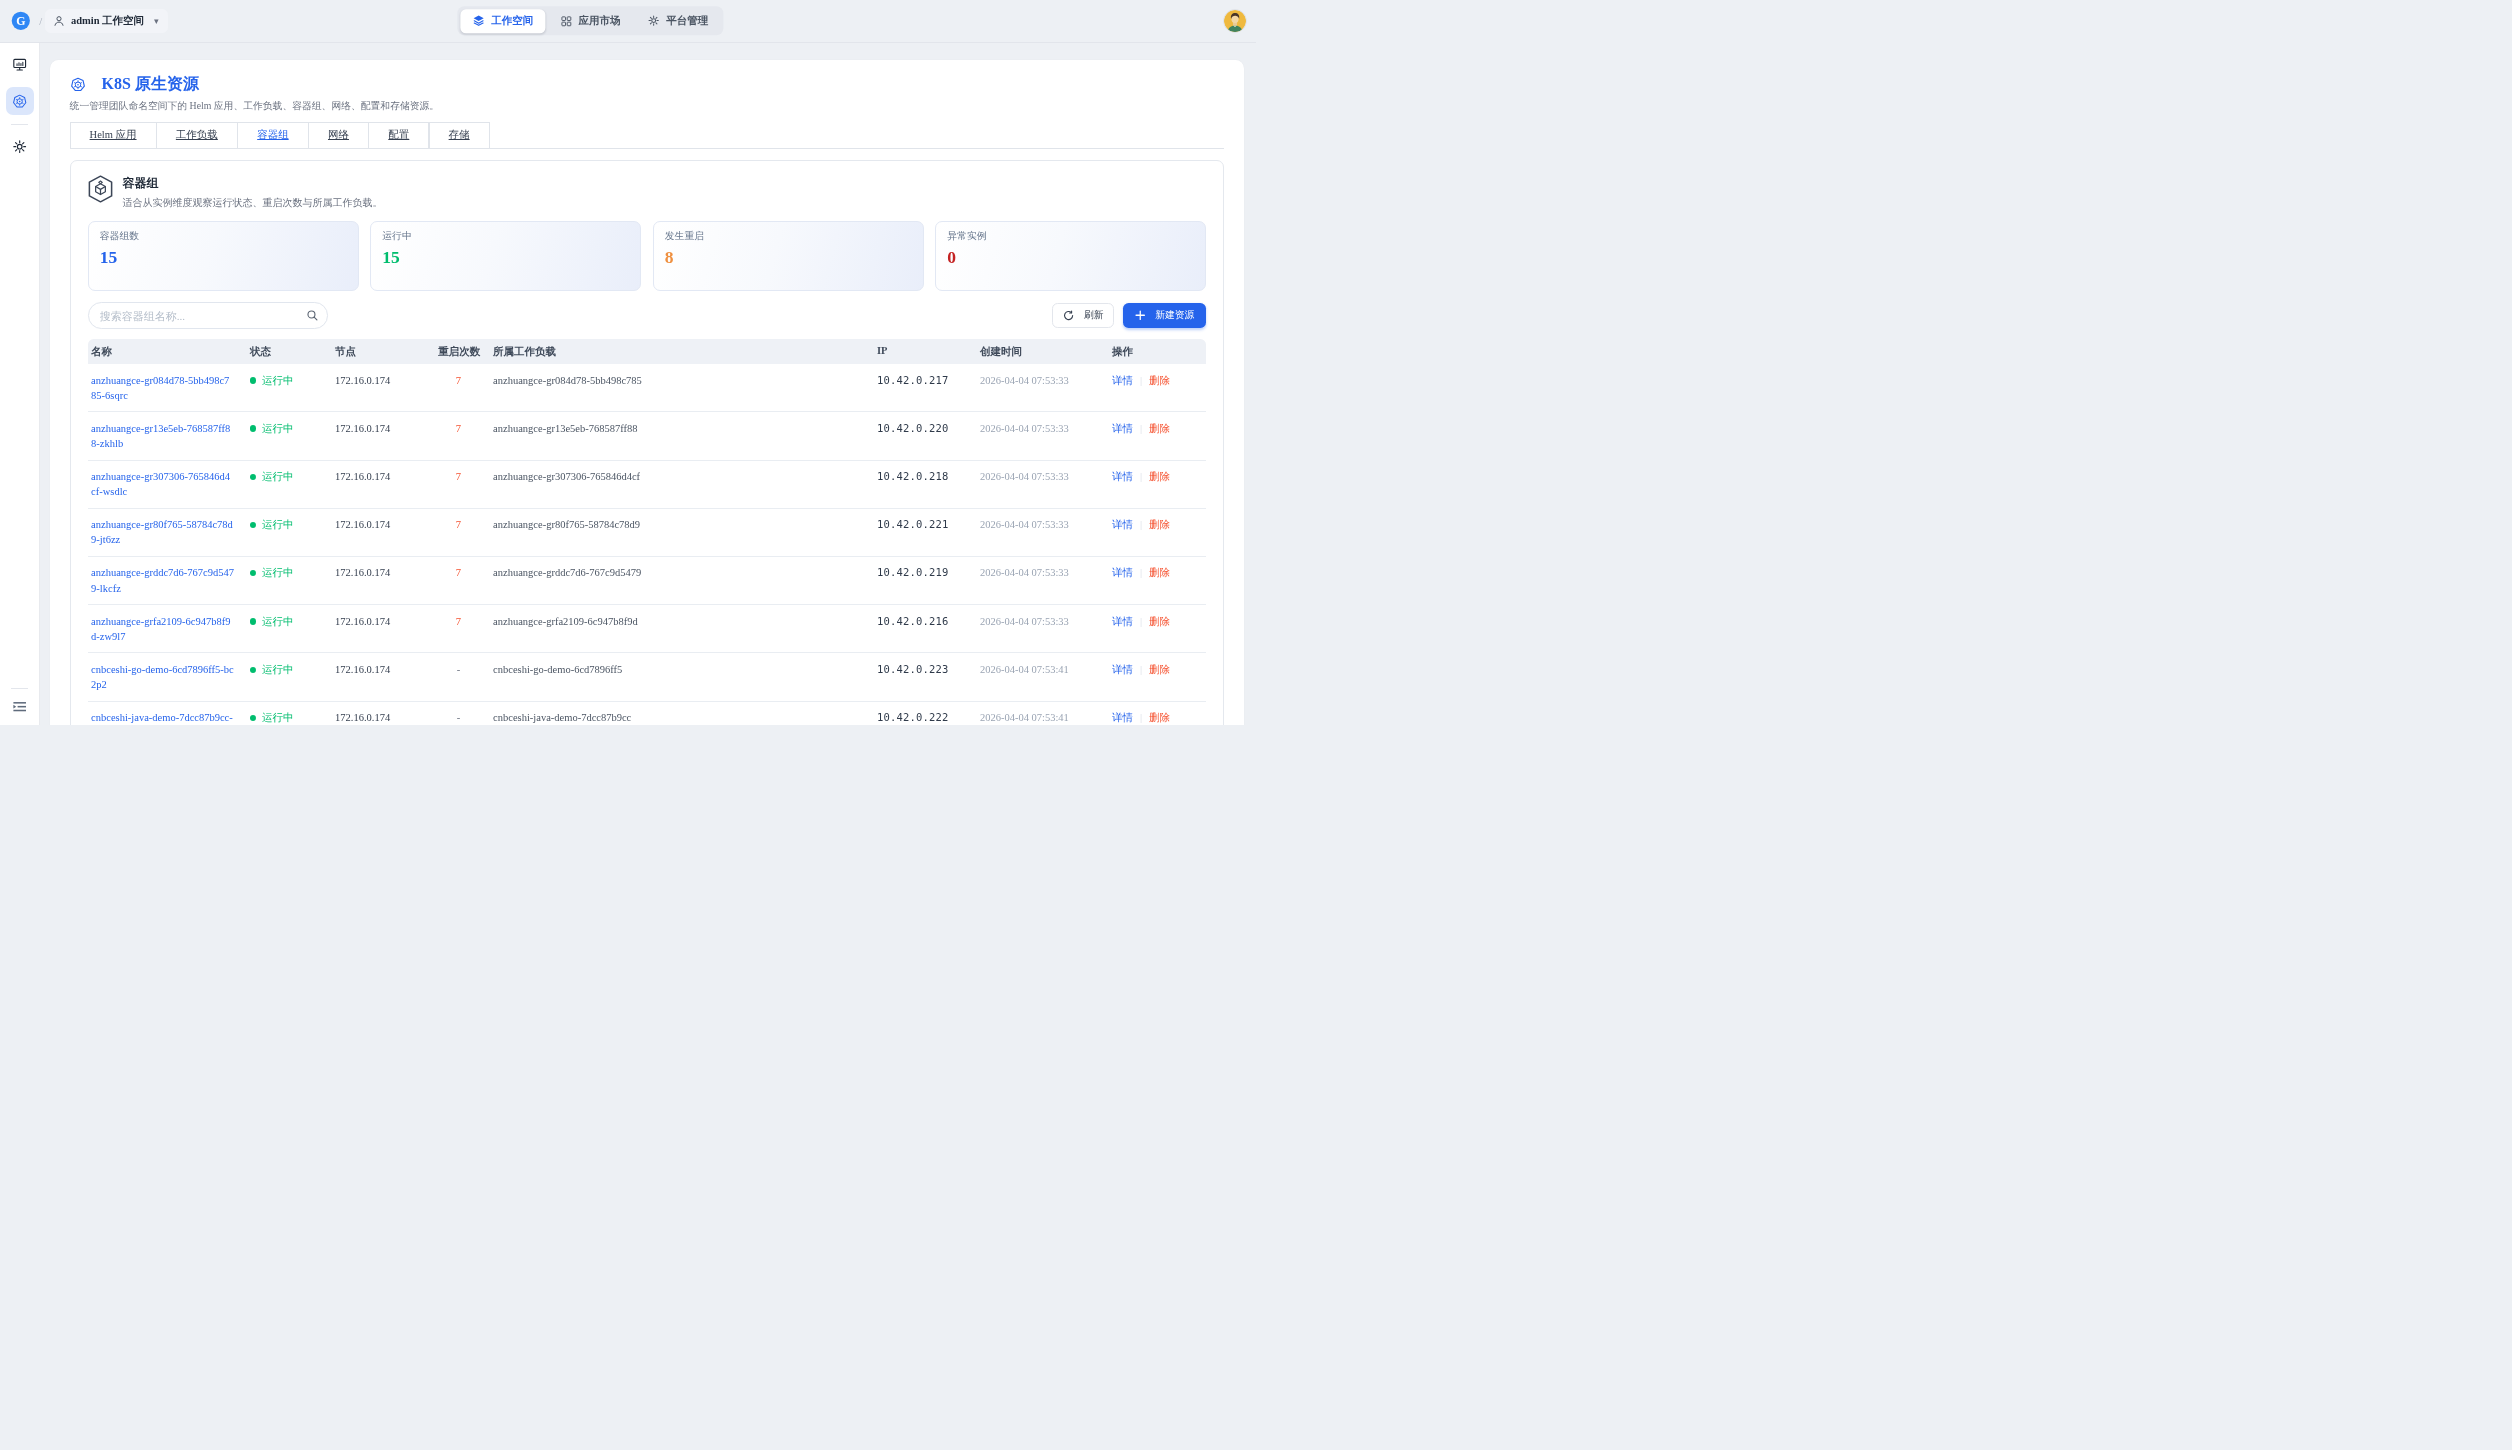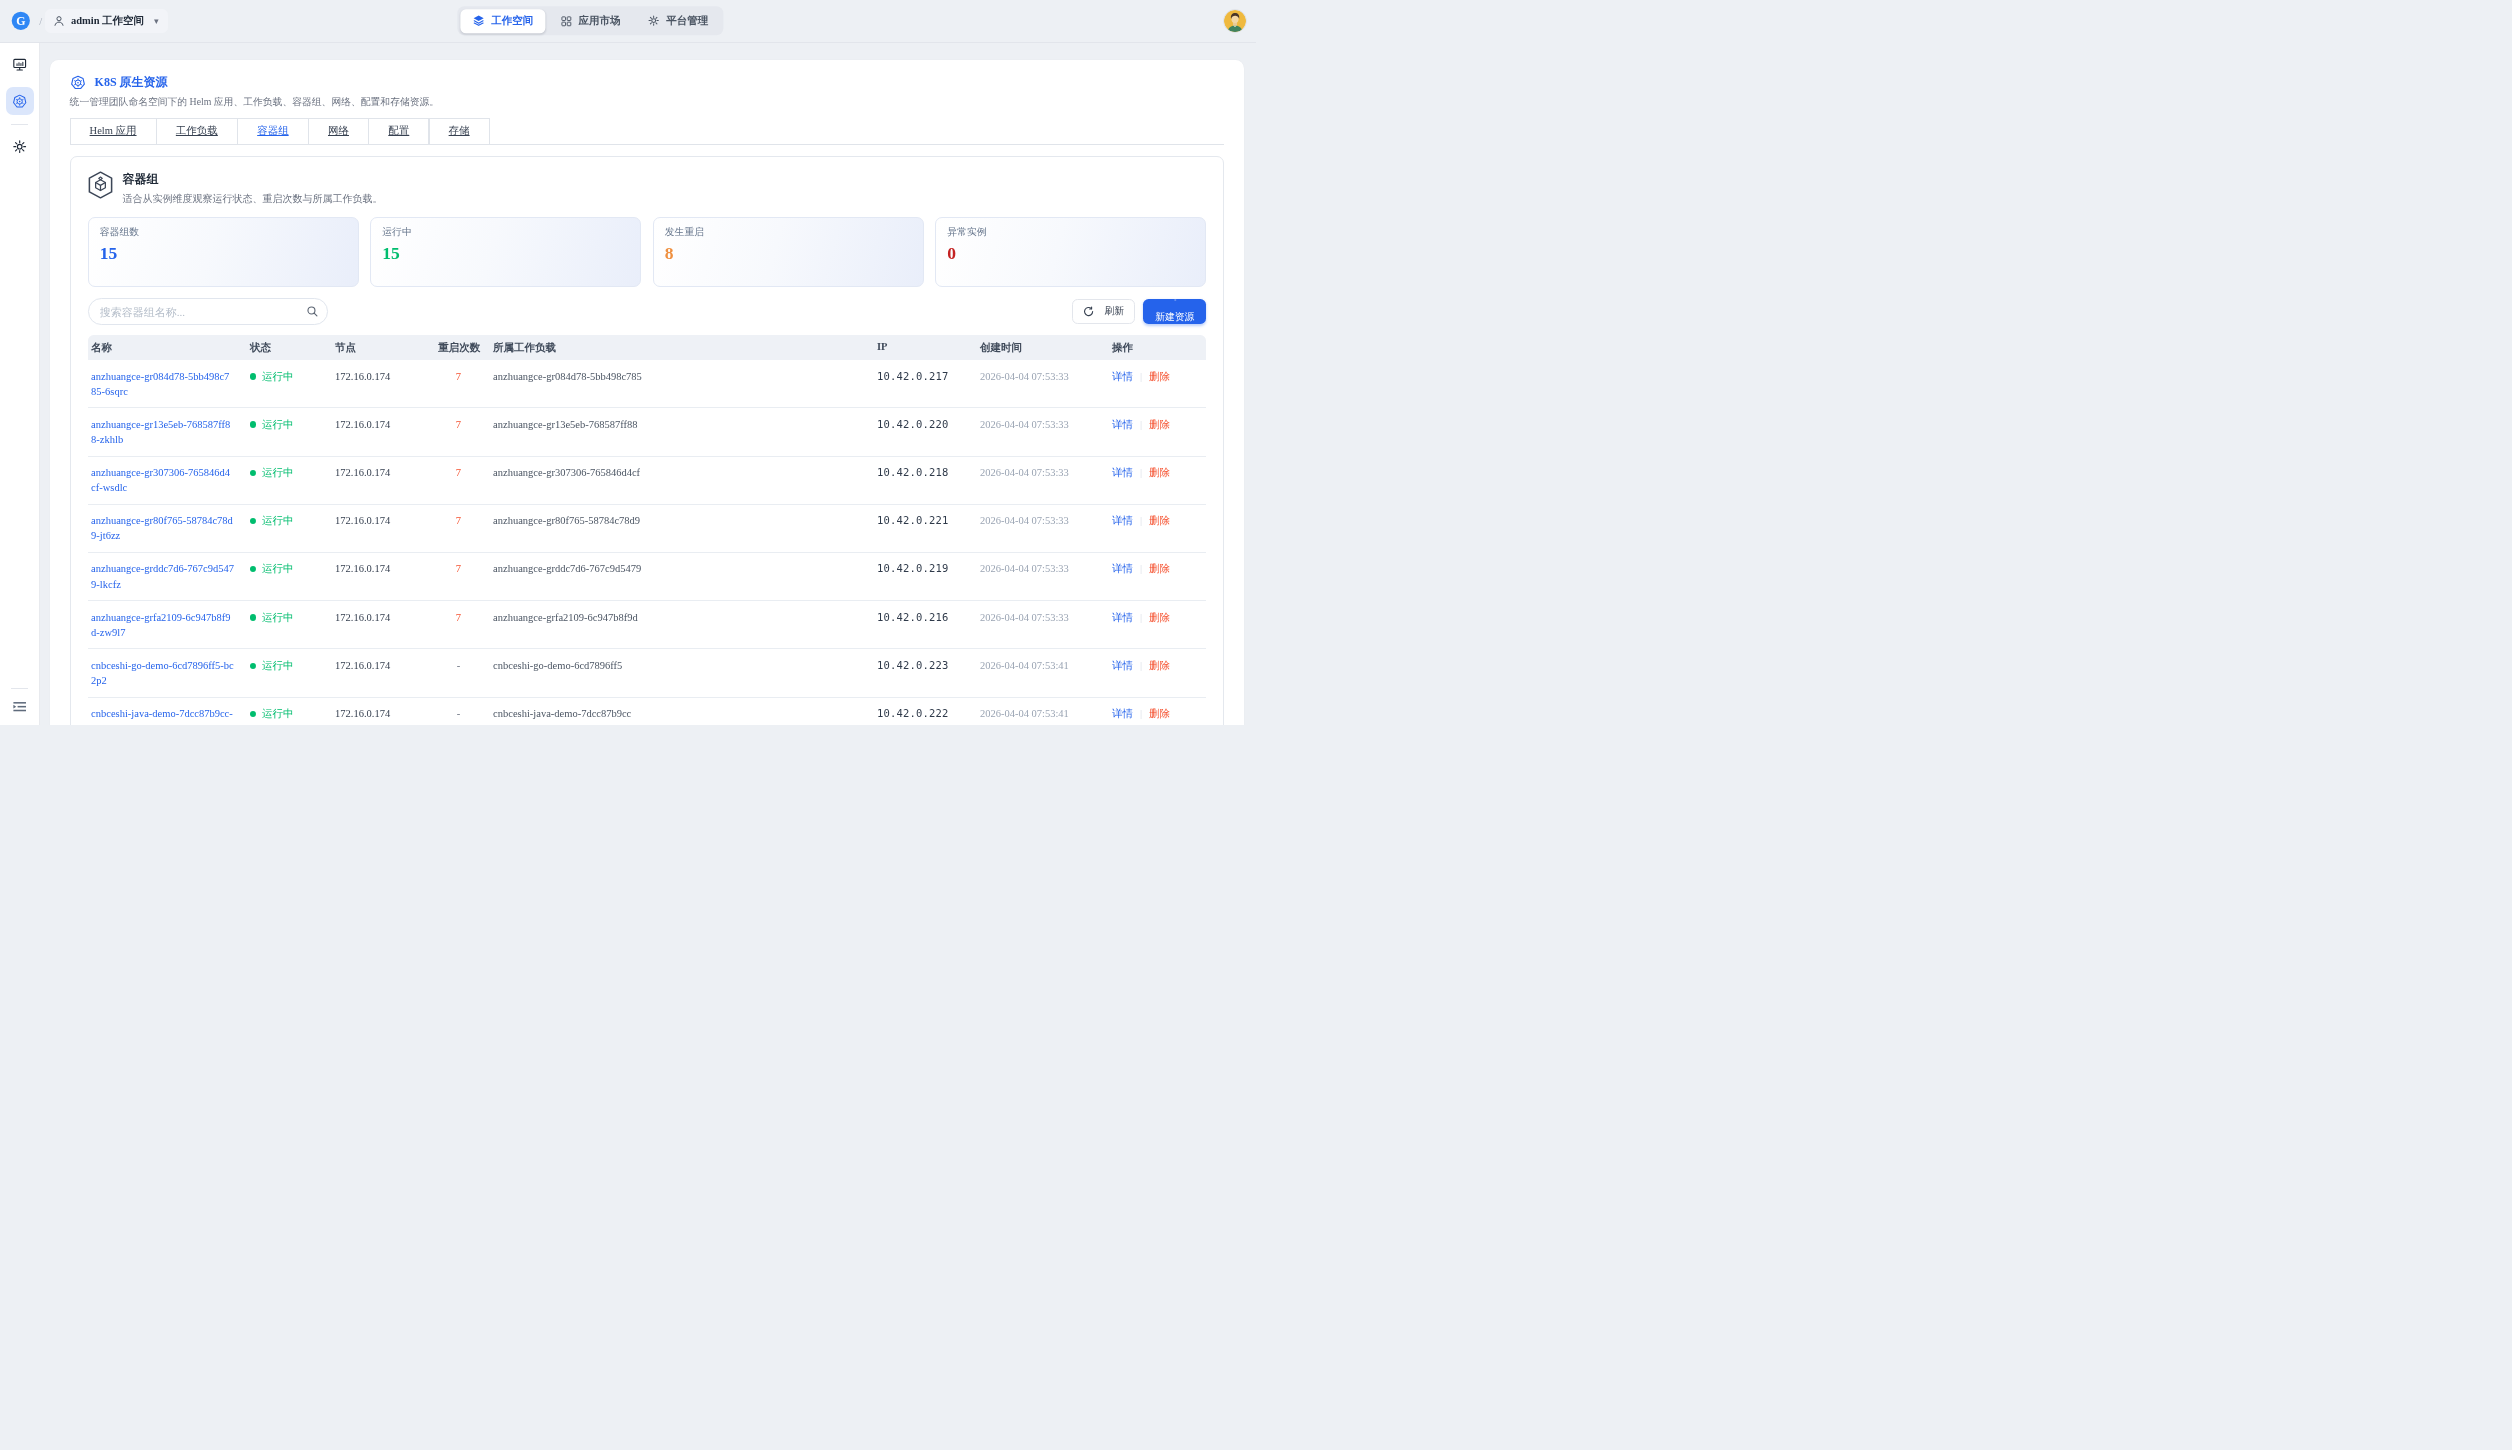--- a/index.html
+++ b/index.html
@@ -29,21 +29,21 @@
     border-right:0.7px solid #e8eaee;display:flex;flex-direction:column;align-items:center;padding-top:9px;z-index:4;}
   .side-tile{width:28px;height:28px;border-radius:7px;display:flex;align-items:center;justify-content:center;cursor:pointer;}
   .side-tile.active{background:#dbe6fb;}
   .side-gap{height:8.4px;}
   .side-div{width:17px;height:0.7px;background:#e3e6ec;margin:8.4px 0;}
   .side-bottom{margin-top:auto;display:flex;flex-direction:column;align-items:center;padding-bottom:11.2px;width:100%;}
   .side-bottom .side-div{margin:0 0 12.6px 0;}
   
   .panel{position:absolute;left:50px;top:60px;width:1194px;height:841px;background:#fff;
     border-radius:8.4px;padding:14px 19.6px;box-sizing:border-box;box-shadow:0 0.7px 1.4px rgba(15,23,42,.05);}
-  .page-title{display:flex;align-items:center;gap:9px;color:#2563eb;font-size:12px;font-weight:700;}
+  .page-title{display:flex;align-items:center;gap:16px;color:#2563eb;font-size:16px;font-weight:700;}
   .page-sub{margin-top:4.9px;color:#6b7280;font-size:9.8px;}
   .tabs{display:flex;margin-top:9px;border-bottom:0.7px solid #e0e4ea;}
   .tab{padding:5.6px 19px;font-size:10.5px;color:#374151;border:0.7px solid #e0e4ea;border-bottom:none;
     margin-left:-0.7px;background:#fff;cursor:pointer;white-space:nowrap;text-decoration:underline;}
   .tab:first-child{margin-left:0;}
   .tab.active{color:#2563eb;}
   
   .card{margin-top:11.2px;border:0.7px solid #e4e8ee;border-radius:7px;padding:14px 17px;}
   .card-head{display:flex;align-items:flex-start;gap:9.8px;}
   .card-head .t{font-size:12px;font-weight:700;color:#1f2937;}
@@ -55,21 +55,21 @@
   .stat .val{margin-top:5.6px;font-size:17.5px;font-weight:700;line-height:1;}
   .toolbar{display:flex;align-items:center;margin-top:11.2px;}
   .search{position:relative;width:240px;}
   .search input{width:100%;height:27px;border:0.7px solid #e1e6ee;border-radius:13.3px;padding:0 29px 0 11.2px;
     font-size:11px;color:#334155;background:#fff;box-sizing:border-box;font-family:inherit;outline:none;}
   .search input::placeholder{color:#b4bdc9;}
   .search .sicon{position:absolute;right:9px;top:7px;cursor:pointer;}
   .toolbar .sp{flex:1;}
   .btn{display:flex;align-items:center;gap:10px;height:25px;border-radius:5.6px;font-size:9.8px;cursor:pointer;font-family:inherit;}
   .btn-ghost{padding:0 9.8px;border:0.7px solid #e3e6ec;background:#fff;color:#374151;}
-  .btn-primary{padding:0 12px;border:none;background:#2563eb;color:#fff;margin-left:8.4px;box-shadow:0 1.4px 2.8px rgba(37,99,235,.3);flex-direction:column;}
+  .btn-primary{padding:0 12px;border:none;background:#2563eb;color:#fff;margin-left:8.4px;box-shadow:0 1.4px 2.8px rgba(37,99,235,.3);}
   
   .table{margin-top:9.8px;}
   .thead,.trow{display:grid;grid-template-columns:159px 85px 102px 56px 1fr 103px 132px 98px;}
   .thead{background:#eef1f6;border-radius:5.6px 5.6px 0 0;}
   .thead .th{padding:5.6px 8.4px 5.6px 3.5px;font-size:10.5px;font-weight:600;color:#3f4a5a;white-space:nowrap;}
   .thead .th:nth-child(4){text-align:center;}
   .trow{border-bottom:0.7px solid #e9edf2;}
   .trow>div{padding:8.4px 9.8px 8.4px 3.5px;font-size:10.5px;line-height:1.45;}
   .c-name a{color:#2563eb;word-break:break-all;text-decoration:none;display:block;padding-right:2.8px;cursor:pointer;}
   .c-status{color:#00bd6e;white-space:nowrap;}

